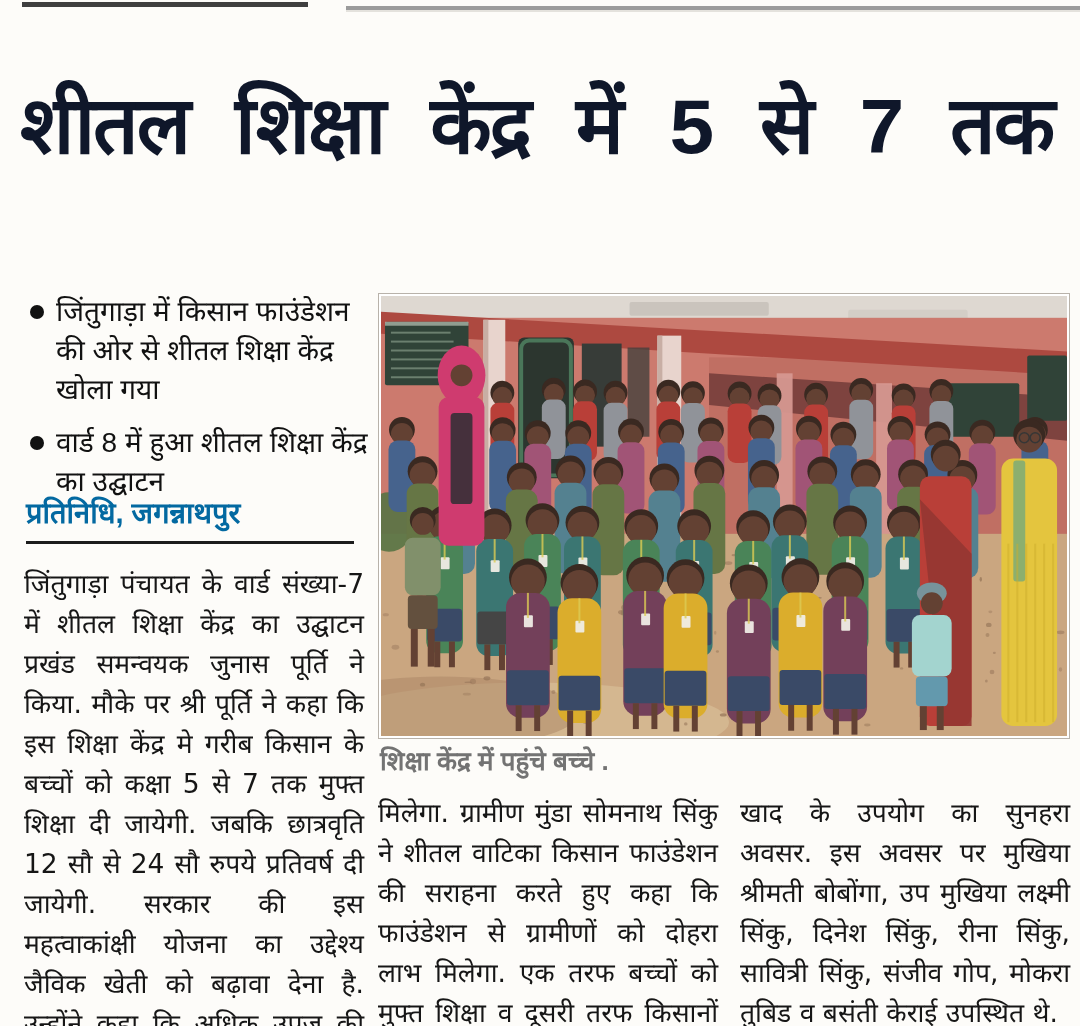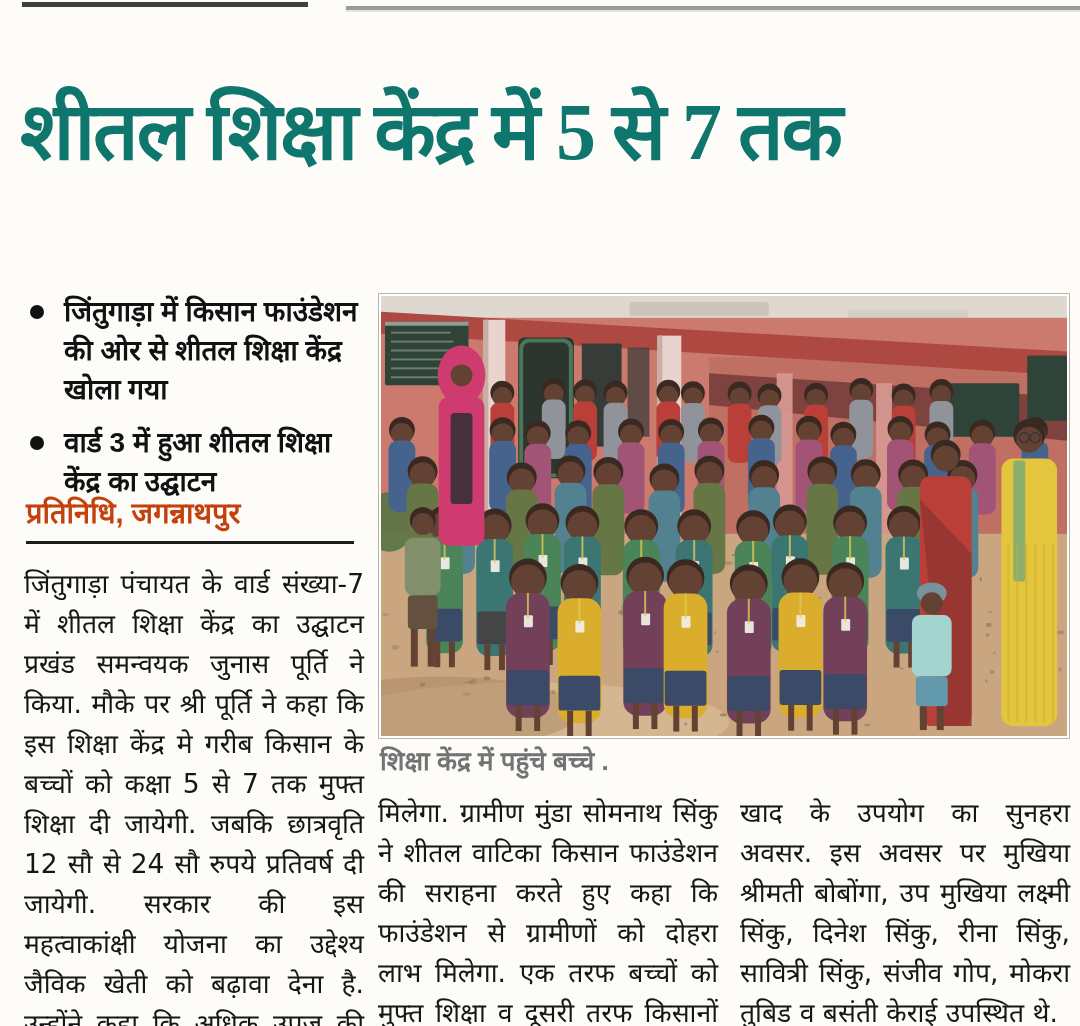--- a/index.html
+++ b/index.html
@@ -20,40 +20,40 @@
     position:absolute;left:22px;top:2px;width:286px;height:5px;
     background:#3f3f3f;
   }
   .rule-top-right{
     position:absolute;left:346px;top:6px;width:734px;height:4px;
     background:#9b9b9b;border-bottom:2px solid #e4e2dd;
   }
   .headline{
     position:absolute;left:20px;top:22px;width:1056px;
     font-size:80px;line-height:112px;font-weight:800;
-    letter-spacing:-2px;color:#0f766e;
-    font-family:Liberation Serif, serif;
+    letter-spacing:-2px;color:#0f172a;
+    font-family:Liberation Mono, monospace;
   }
   .headline .hl-line{white-space:nowrap;}
   .bullet-list{
     position:absolute;left:30px;top:292px;width:338px;
     list-style:none;margin:0;padding:0;
   }
   .bullet-item{
-    display:flex;align-items:flex-start;gap:20px;
-    font-size:28px;line-height:39px;font-weight:700;
+    display:flex;align-items:flex-start;gap:12px;
+    font-size:28px;line-height:39px;font-weight:400;
     margin-bottom:14px;color:#111;
   }
   .bullet-dot{
     flex:0 0 auto;width:14px;height:14px;border-radius:50%;
     background:#111;margin-top:13px;
   }
   .byline{
     position:absolute;left:26px;top:492px;width:340px;
-    font-size:29px;font-weight:700;color:#c2410c;
+    font-size:29px;font-weight:700;color:#0369a1;
   }
   .byline-rule{
     position:absolute;left:26px;top:541px;width:328px;height:3px;
     background:#1c1c1c;
   }
   .body-col{
     position:absolute;
     font-size:26.5px;line-height:40px;font-weight:400;
     text-align:justify;color:#161616;
     font-family:"DejaVu Sans","Liberation Sans",sans-serif;
@@ -84,21 +84,21 @@
     <div class="hl-line">शीतल शिक्षा केंद्र में 5 से 7 तक</div>
   </h1>
 
   <ul class="bullet-list">
     <li class="bullet-item">
       <span class="bullet-dot"></span>
       <span>जिंतुगाड़ा में किसान फाउंडेशन की ओर से शीतल शिक्षा केंद्र खोला गया</span>
     </li>
     <li class="bullet-item">
       <span class="bullet-dot"></span>
-      <span>वार्ड 3 में हुआ शीतल शिक्षा केंद्र का उद्घाटन</span>
+      <span>वार्ड 8 में हुआ शीतल शिक्षा केंद्र का उद्घाटन</span>
     </li>
   </ul>
 
   <div class="byline">प्रतिनिधि, जगन्नाथपुर</div>
   <div class="byline-rule"></div>
 
   <figure class="photo-frame" style="margin:0">
     <svg id="photo-svg" viewBox="0 0 690 444" preserveAspectRatio="none" role="img">
         <rect x="0" y="0" width="690" height="60" fill="#dcd6cf" opacity="1" rx="0"></rect>
         <rect x="250" y="6" width="140" height="14" fill="#b7b1a8" opacity="0.55" rx="2"></rect>

